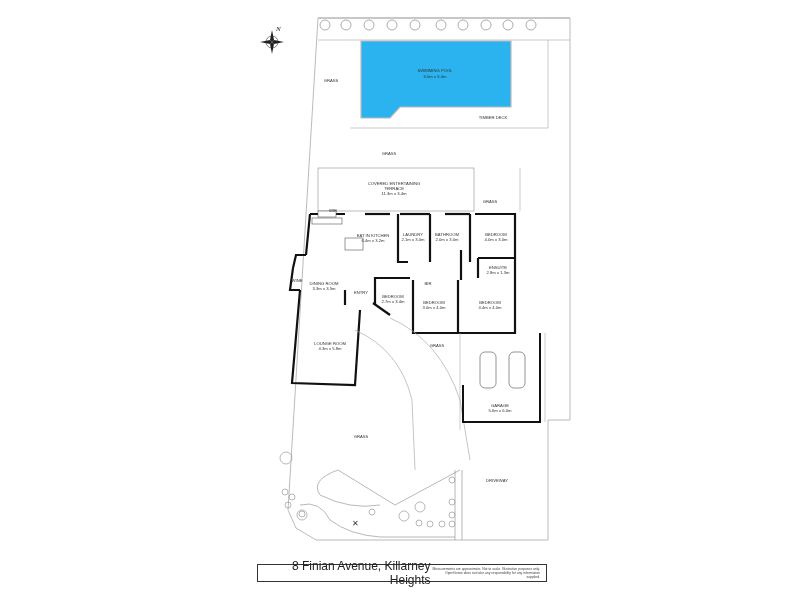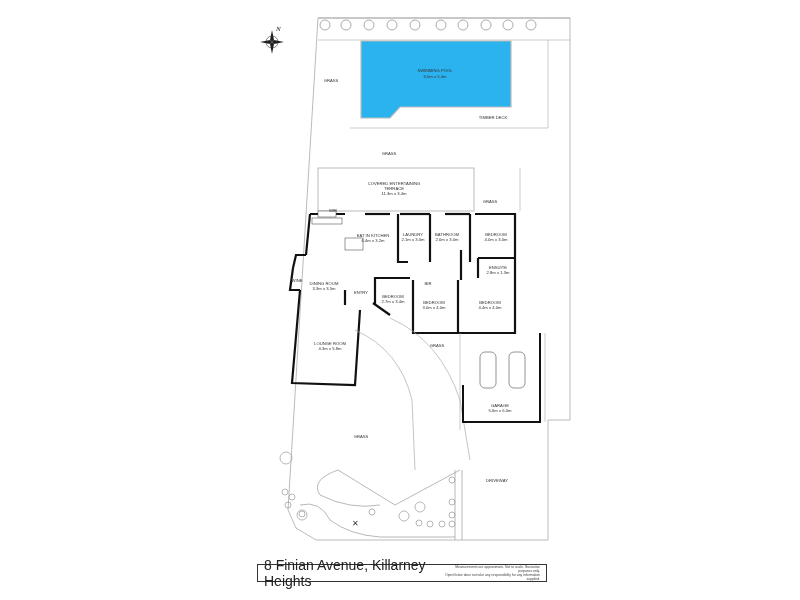--- a/index.html
+++ b/index.html
@@ -1,20 +1,20 @@
 <!DOCTYPE html>
 <html><head>
 <meta charset="utf-8">
 <style>
   html,body{margin:0;padding:0;background:#fff;}
   body{width:800px;height:600px;position:relative;overflow:hidden;font-family:"Liberation Sans",sans-serif;}
   svg{position:absolute;left:0;top:0;}
   .lbl{font-family:"Liberation Sans",sans-serif;font-size:4.2px;fill:#333;text-anchor:middle;}
   .footer{position:absolute;left:257px;top:564px;width:290px;height:18px;border:1.5px solid #333;box-sizing:border-box;display:flex;align-items:center;justify-content:space-between;padding:0 6px;}
-  .footer .addr{font-size:14px;color:#222;}
+  .footer .addr{font-size:12px;color:#222;text-align:right;}
   .footer .disc{font-size:3.4px;color:#444;text-align:right;line-height:1.25;width:120px;}
 </style>
 </head>
 <body>
 
 <svg width="800" height="600" viewBox="0 0 800 600">
 
   <polygon points="318,18 570,18 570,420 548,420 548,540 316,540 296,528 288,510 318,18" fill="none" stroke="#aaa" stroke-width="0.8"></polygon>
   <line x1="318" y1="18" x2="570" y2="18" stroke="#aaa" stroke-width="0.8"></line>
   <line x1="318" y1="40" x2="570" y2="40" stroke="#aaa" stroke-width="0.6"></line>

